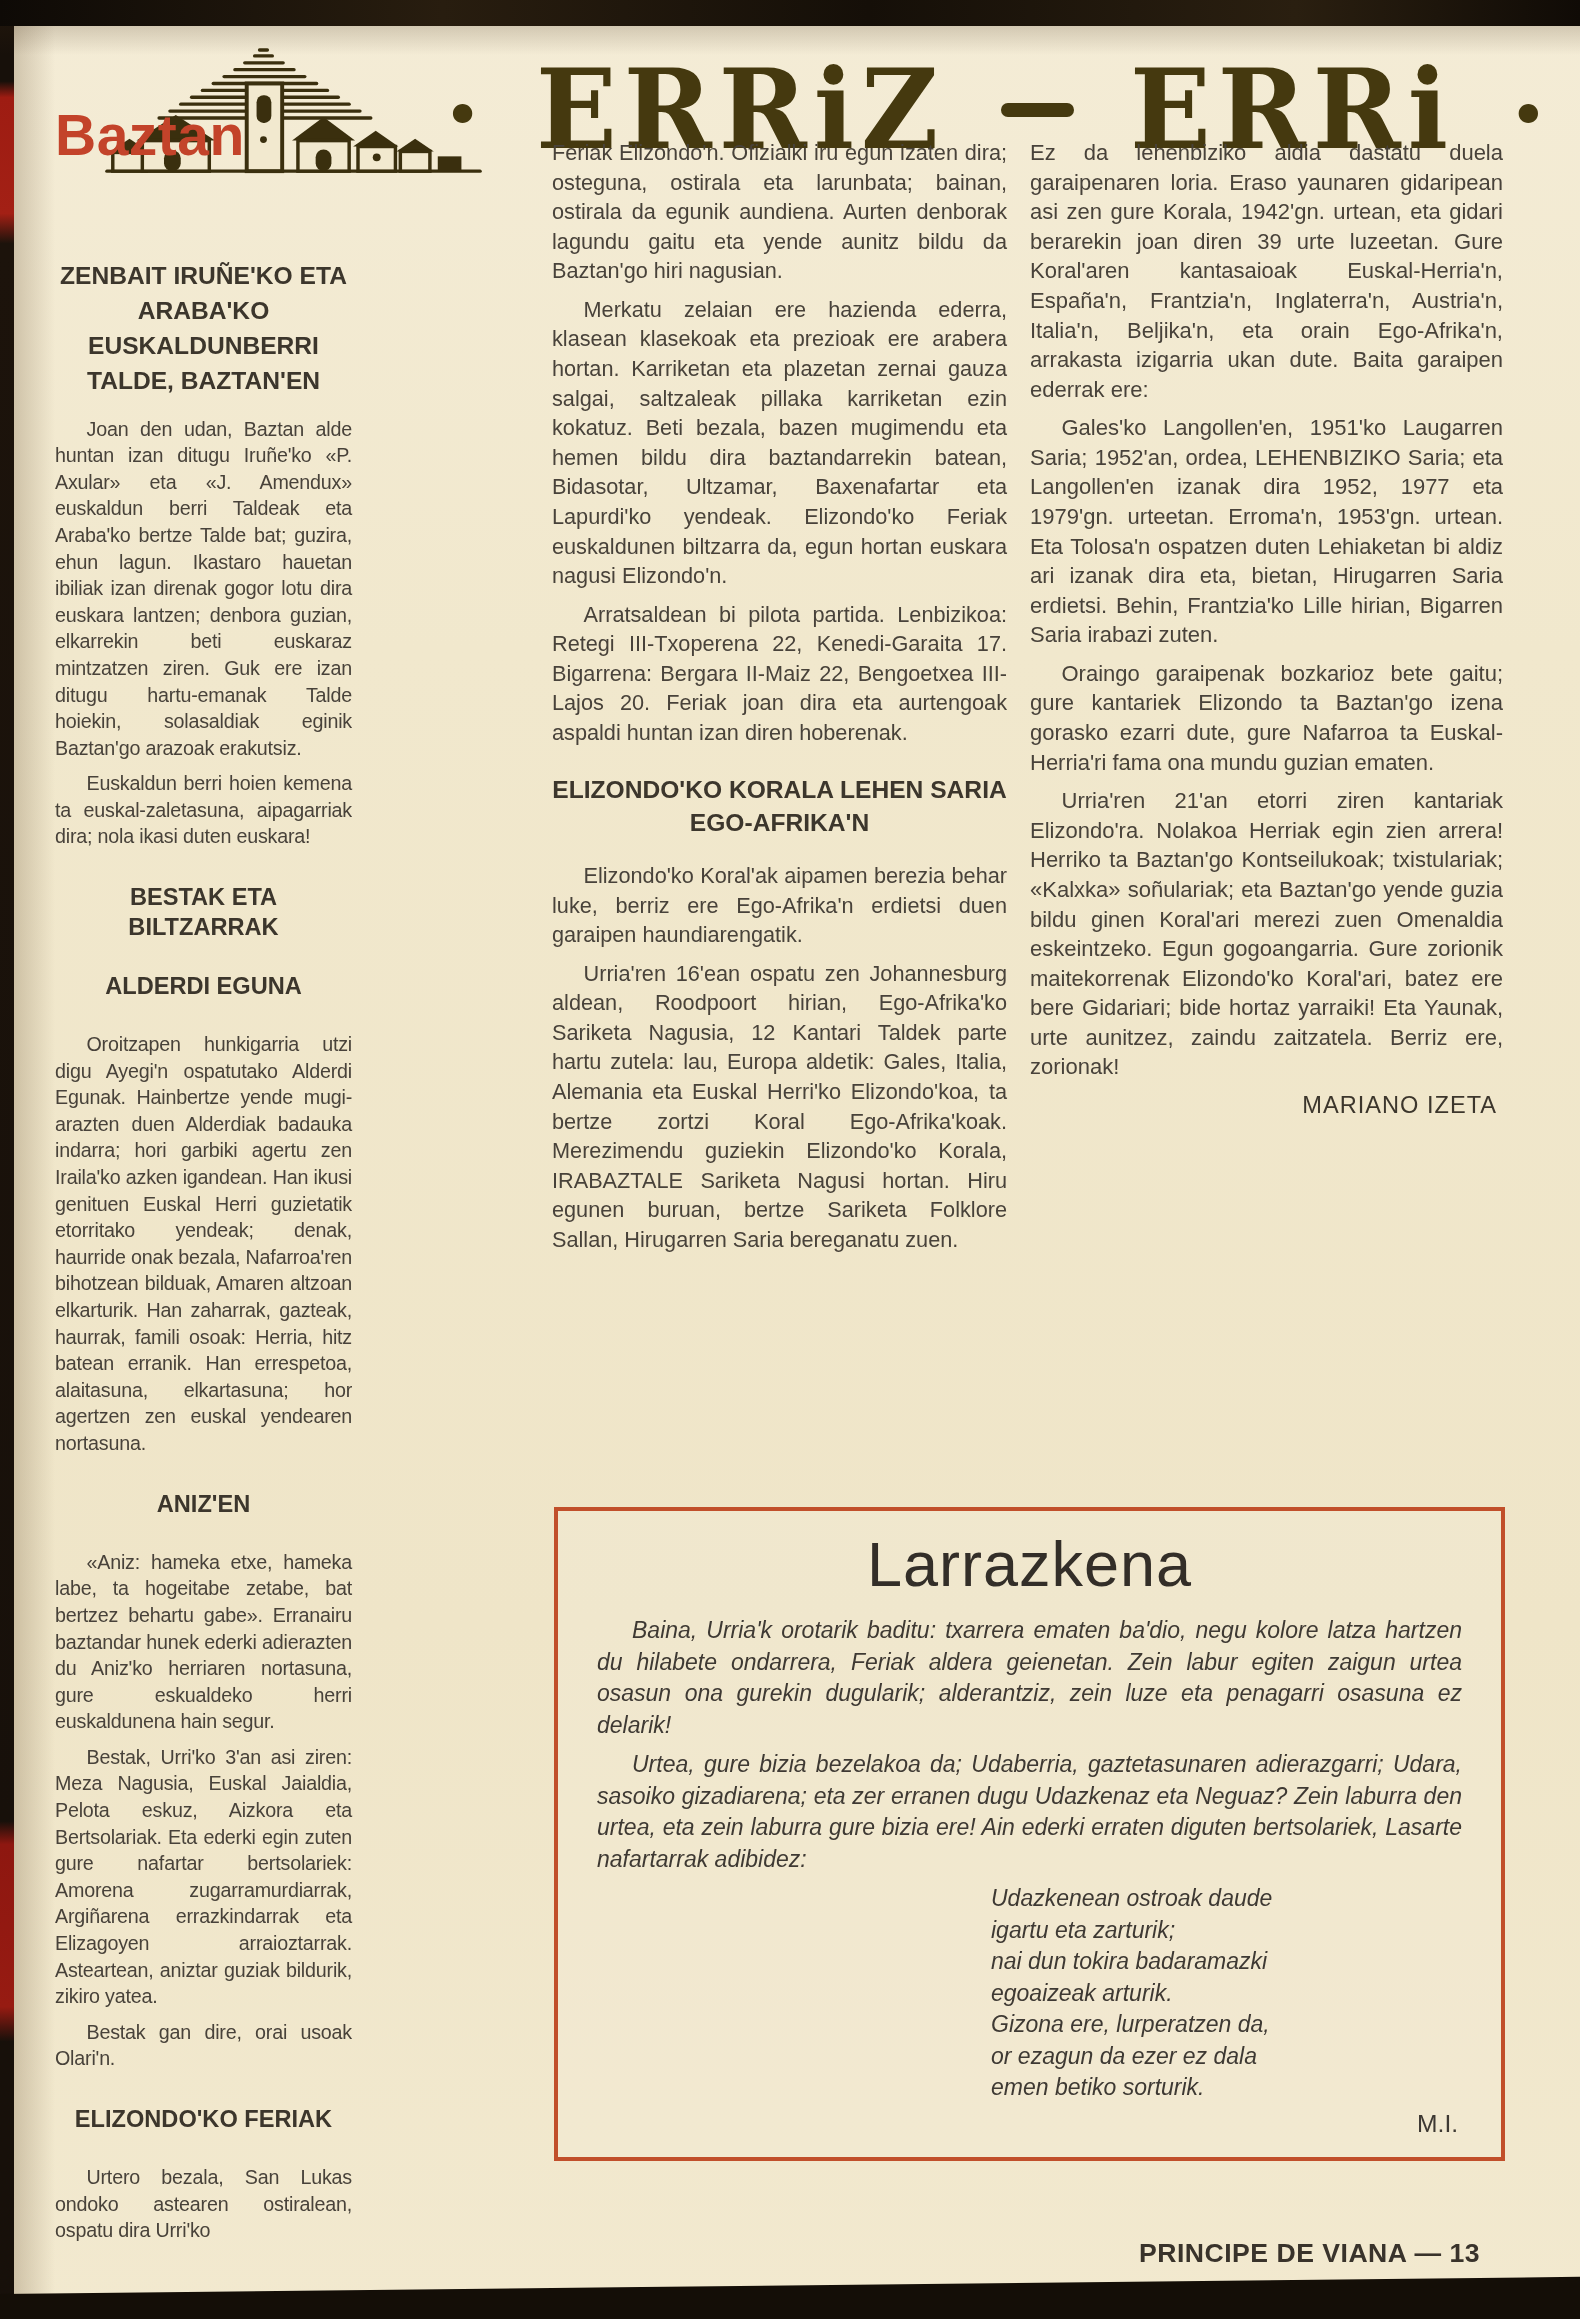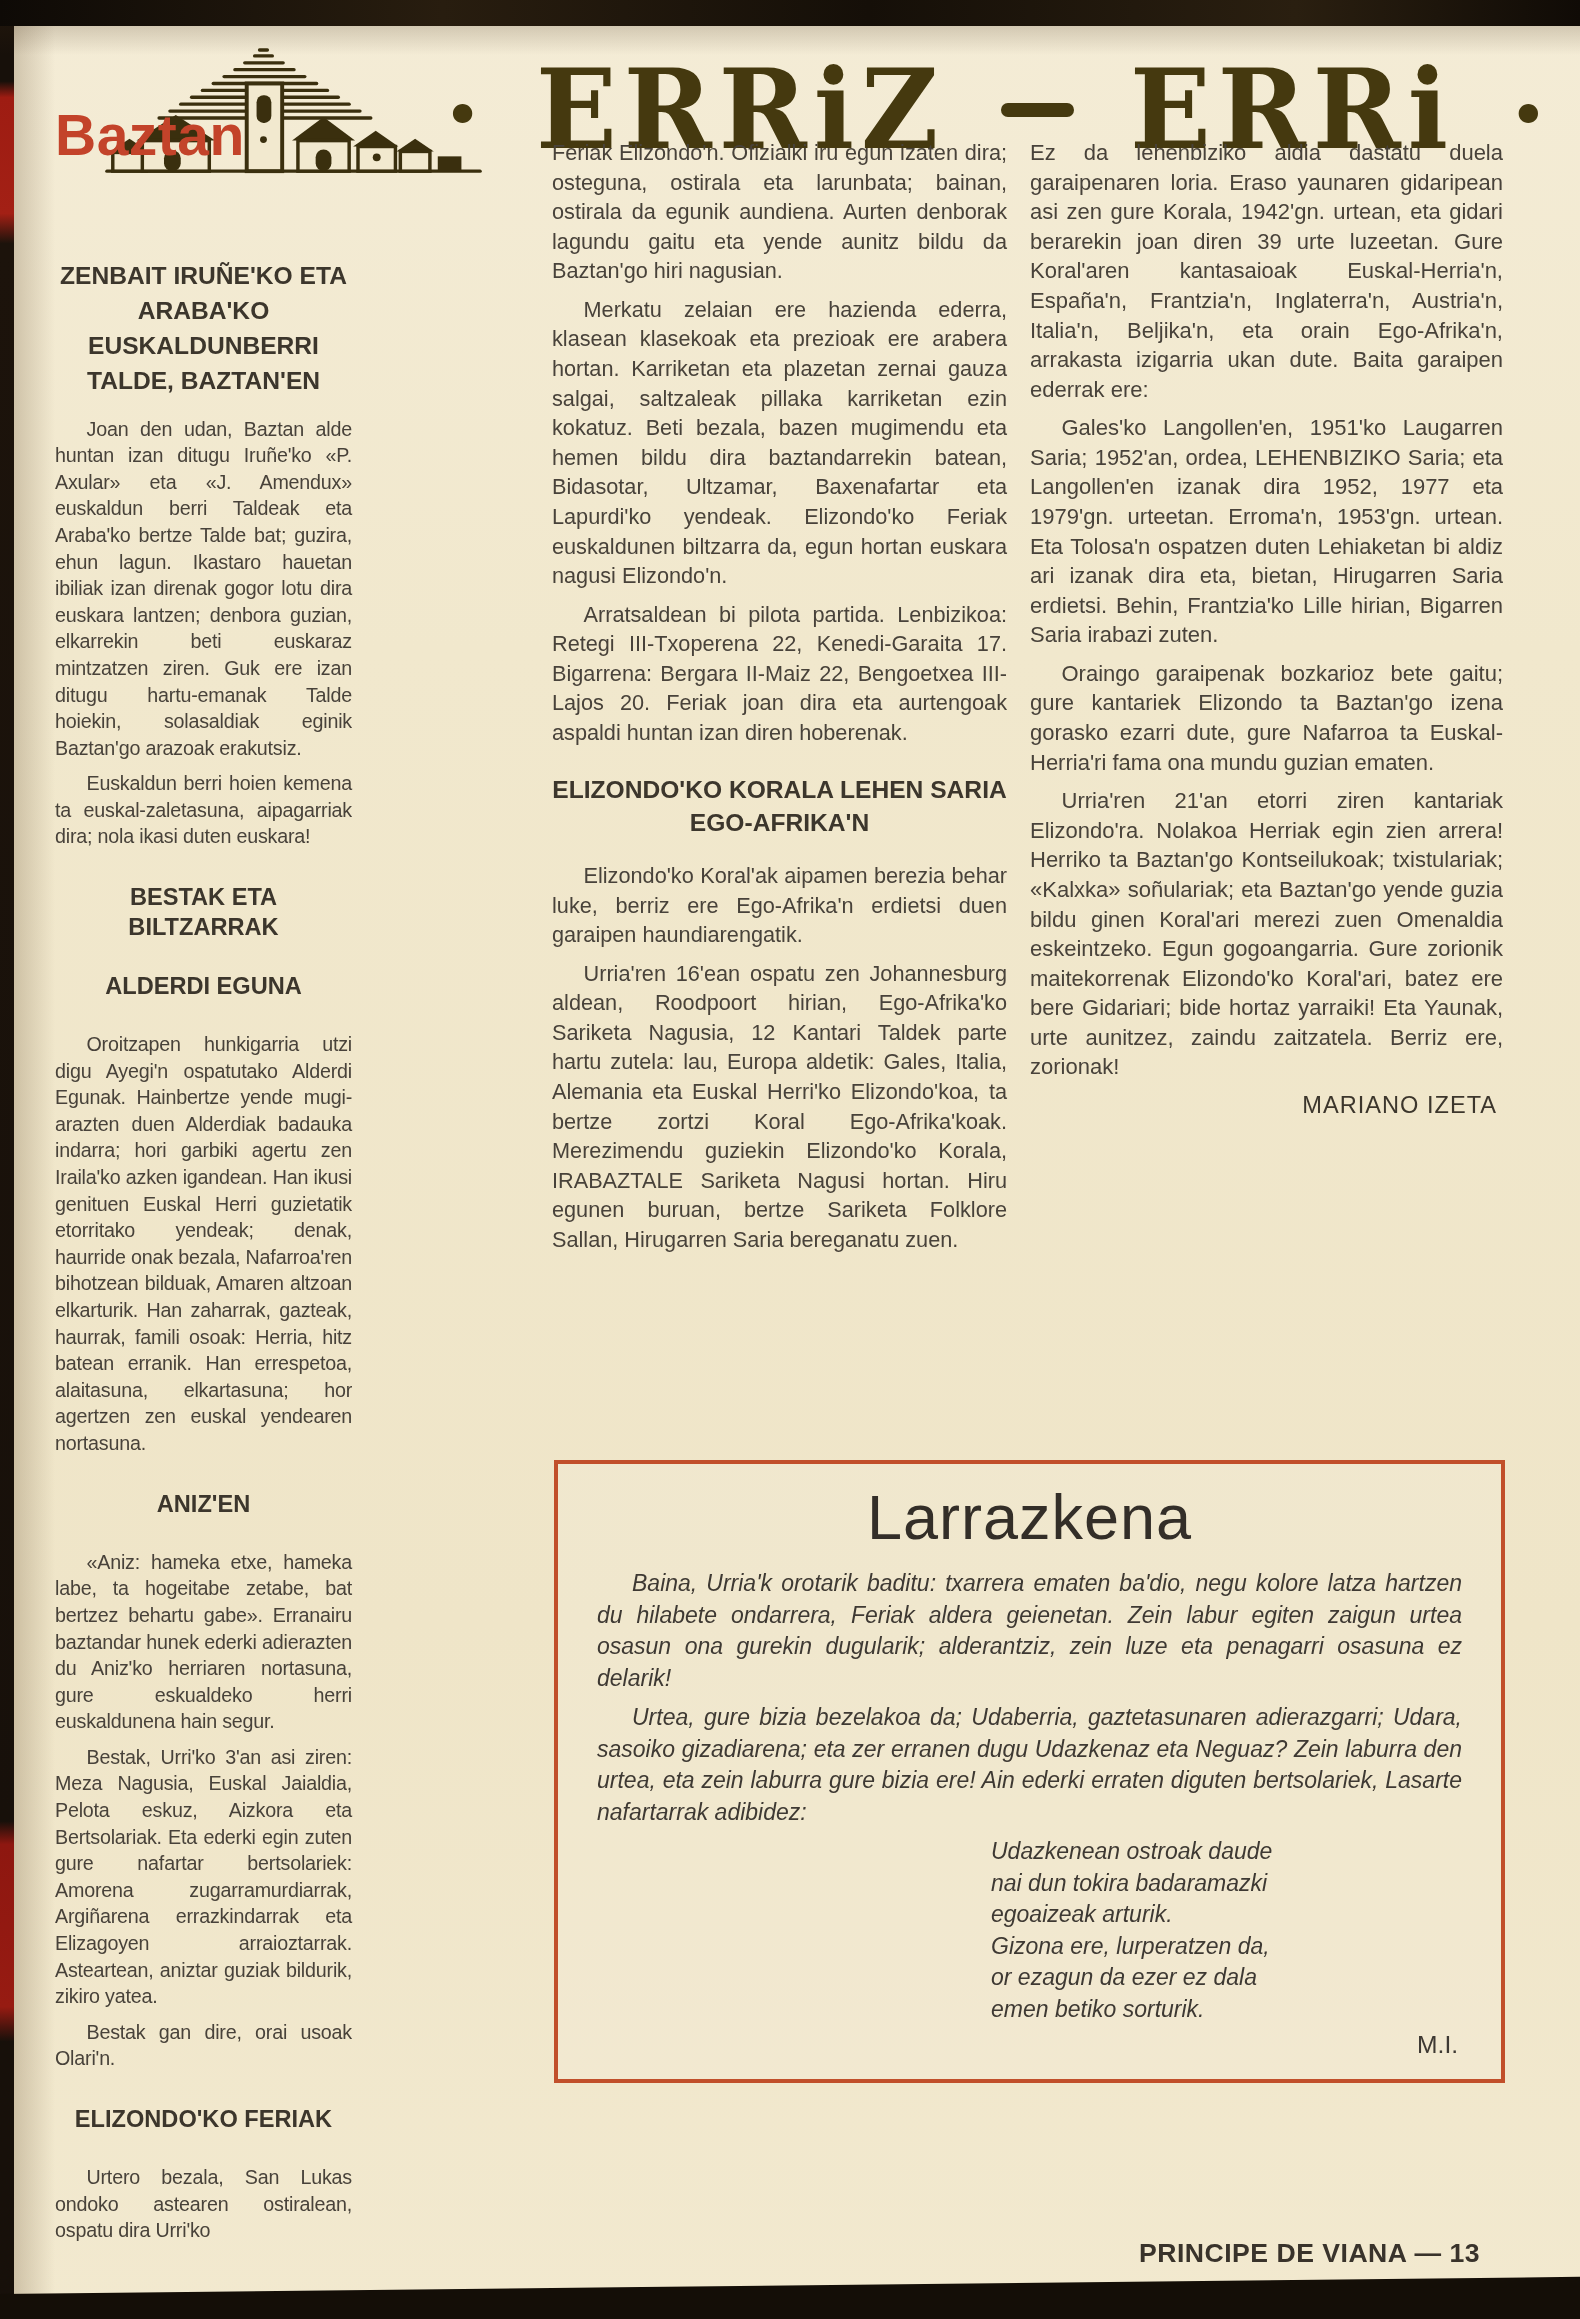--- a/index.html
+++ b/index.html
@@ -43,21 +43,21 @@
   .sub-h{font-weight:bold;color:#3c362c;text-align:center;font-size:23.6px;line-height:29.6px;margin:33px 0 29.6px;}
 
   .par{margin:0 0 8.9px;text-align:justify;text-indent:31.5px;}
   .par.flush{text-indent:0;}
   .col-left .par{font-size:19.7px;line-height:26.6px;letter-spacing:-0.2px;}
   .col-mid .par{font-size:21.7px;line-height:29.6px;}
   .col-right .par{font-size:22px;line-height:29.6px;}
   .byline{text-align:right;font-size:23.6px;letter-spacing:1px;color:#3c362c;margin-top:9.9px;padding-right:5.9px;}
 
   
-  .feature-box{position:absolute;left:554px;top:1460px;width:951px;box-sizing:border-box;
+  .feature-box{position:absolute;left:554px;top:1507px;width:951px;box-sizing:border-box;
     border:4.9px solid #c14f2a;padding:11.8px 39px 19.7px;background:rgba(244,236,214,.35);}
   .feature-title{font-size:63px;line-height:71px;color:#332e28;text-align:center;
     letter-spacing:1px;margin:5.9px 0 15.8px;font-weight:normal;}
   .feature-box .par{font-style:italic;font-size:23px;line-height:31.5px;color:#3e3933;margin-bottom:7.9px;text-indent:35px;}
   .poem{margin:7.9px 0 5.9px 394px;font-style:italic;font-size:23px;line-height:31.5px;color:#3e3933;}
   .signature{text-align:right;font-size:24.6px;color:#3e3933;margin-top:5.9px;padding-right:3.9px;}
 
   .footer{position:absolute;top:2238px;right:100px;font-size:26.6px;font-weight:bold;
     letter-spacing:0.5px;color:#39332b;margin-left:41px;}
 </style>
@@ -146,20 +146,21 @@
     <p class="par">Urria'ren 21'an etorri ziren kantariak Elizondo'ra. Nolakoa Herriak egin zien arrera! Herriko ta Baztan'go Kontseilukoak; txistulariak; «Kalxka» soñulariak; eta Baztan'go yende guzia bildu ginen Koral'ari merezi zuen Omenaldia eskeintzeko. Egun gogoangarria. Gure zorionik maitekorrenak Elizondo'ko Koral'ari, batez ere bere Gidariari; bide hortaz yarraiki! Eta Yaunak, urte aunitzez, zaindu zaitzatela. Berriz ere, zorionak!</p>
     <div class="byline">MARIANO IZETA</div>
   </div>
 
   <div class="feature-box">
     <div class="feature-title">Larrazkena</div>
     <p class="par">Baina, Urria'k orotarik baditu: txarrera ematen ba'dio, negu kolore latza hartzen du hilabete ondarrera, Feriak aldera geienetan. Zein labur egiten zaigun urtea osasun ona gurekin dugularik; alderantziz, zein luze eta penagarri osasuna ez delarik!</p>
     <p class="par">Urtea, gure bizia bezelakoa da; Udaberria, gaztetasunaren adierazgarri; Udara, sasoiko gizadiarena; eta zer erranen dugu Udazkenaz eta Neguaz? Zein laburra den urtea, eta zein laburra gure bizia ere! Ain ederki erraten diguten bertsolariek, Lasarte nafartarrak adibidez:</p>
     <div class="poem">
       <div>Udazkenean ostroak daude</div>
+      <div>igartu eta zarturik;</div>
       <div>nai dun tokira badaramazki</div>
       <div>egoaizeak arturik.</div>
       <div>Gizona ere, lurperatzen da,</div>
       <div>or ezagun da ezer ez dala</div>
       <div>emen betiko sorturik.</div>
     </div>
     <div class="signature">M.I.</div>
   </div>
 
   <div class="footer">PRINCIPE DE VIANA — 13</div>

